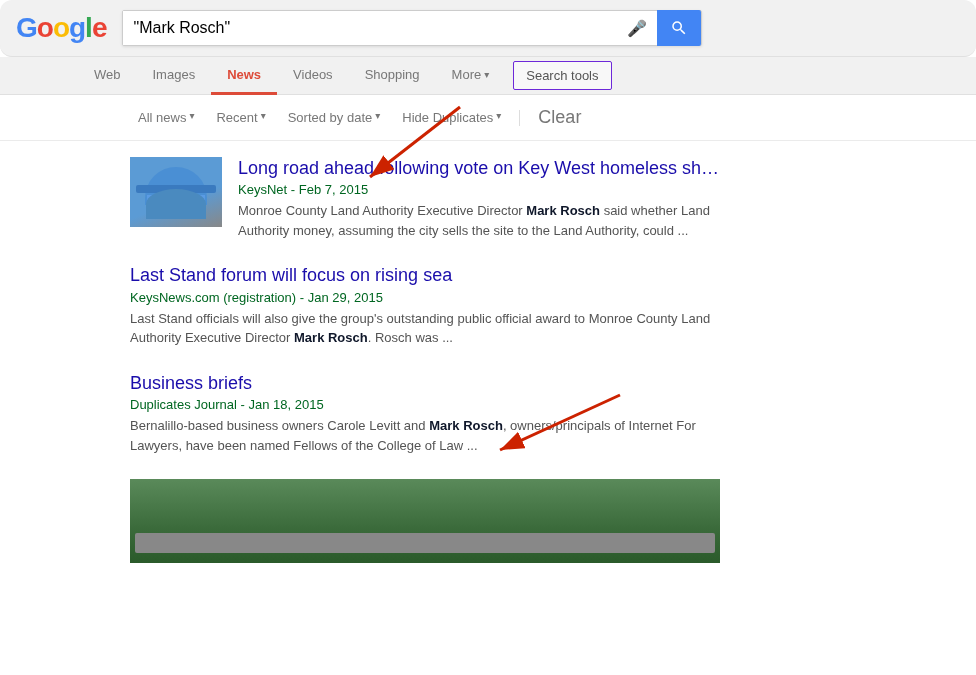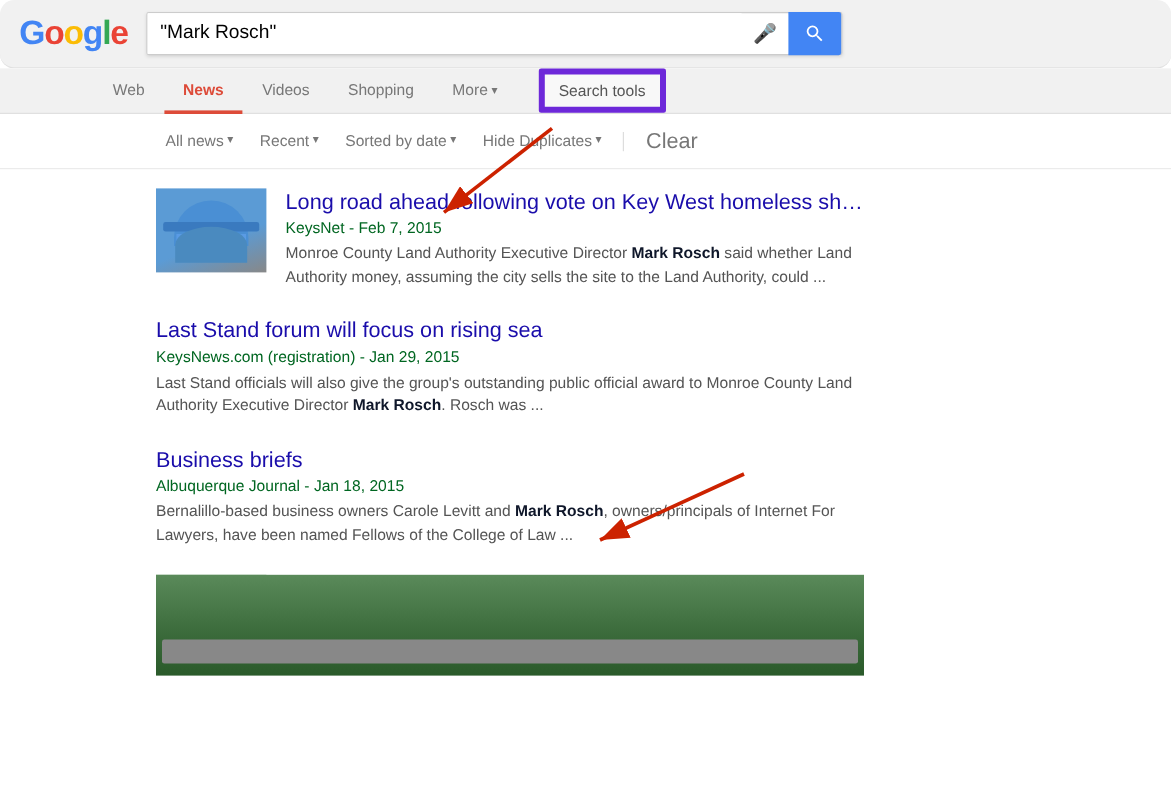--- a/index.html
+++ b/index.html
@@ -89,22 +89,22 @@
       color: #dd4b39;
       border-bottom: 3px solid #dd4b39;
       font-weight: bold;
     }
     .nav-more {
       display: flex;
       align-items: center;
       gap: 3px;
     }
     .nav-search-tools {
-      margin-left: 18px;
-      border: 5px solid #6d28d9;
+      margin-left: 8px;
+      border: 1px solid #6d28d9;
       border-radius: 2px;
       padding: 6px 12px;
       background: #f8f8f8;
       cursor: pointer;
       font-size: 13px;
       color: #555;
     }
 
     
     #filter-bar {
@@ -234,20 +234,21 @@
     <button id="search-button">
       <svg width="18" height="18" viewBox="0 0 24 24">
         <path d="M15.5 14h-.79l-.28-.27A6.471 6.471 0 0 0 16 9.5 6.5 6.5 0 1 0 9.5 16c1.61 0 3.09-.59 4.23-1.57l.27.28v.79l5 4.99L20.49 19l-4.99-5zm-6 0C7.01 14 5 11.99 5 9.5S7.01 5 9.5 5 14 7.01 14 9.5 11.99 14 9.5 14z"></path>
       </svg>
     </button>
   </div>
 </div>
 
 <div id="nav">
   <a class="nav-item">Web</a>
+  <a class="nav-item">Images</a>
   <a class="nav-item active">News</a>
   <a class="nav-item">Videos</a>
   <a class="nav-item">Shopping</a>
   <a class="nav-item nav-more">
     <span>More</span>
     <span class="chevron">▾</span>
   </a>
   <button class="nav-search-tools">Search tools</button>
 </div>
 
@@ -310,21 +311,21 @@
         <span>Jan 29, 2015</span>
       </div>
       <div class="result-snippet">Last Stand officials will also give the group's outstanding public official award to Monroe County Land Authority Executive Director <b>Mark Rosch</b>. Rosch was ...</div>
     </div>
   </div>
 
   <div class="result-item no-thumb" style="position:relative;align-items:flex-end;">
     <div class="result-content">
       <a class="result-title">Business briefs</a>
       <div class="result-source">
-        <span>Albuquerque Journal</span>
+        <span>Duplicates Journal</span>
         <span> - </span>
         <span>Jan 18, 2015</span>
       </div>
       <div class="result-snippet">Bernalillo-based business owners Carole Levitt and <b>Mark Rosch</b>, owners/principals of Internet For Lawyers, have been named Fellows of the College of Law ...</div>
     </div>
 
     <svg style="position:absolute;bottom:-10px;right:80px;width:160px;height:80px;" viewBox="0 0 160 80">
       <defs>
         <marker id="arrowhead2" markerWidth="8" markerHeight="6" refX="8" refY="3" orient="auto">
           <polygon points="0 0, 8 3, 0 6" fill="#cc2200"></polygon>

